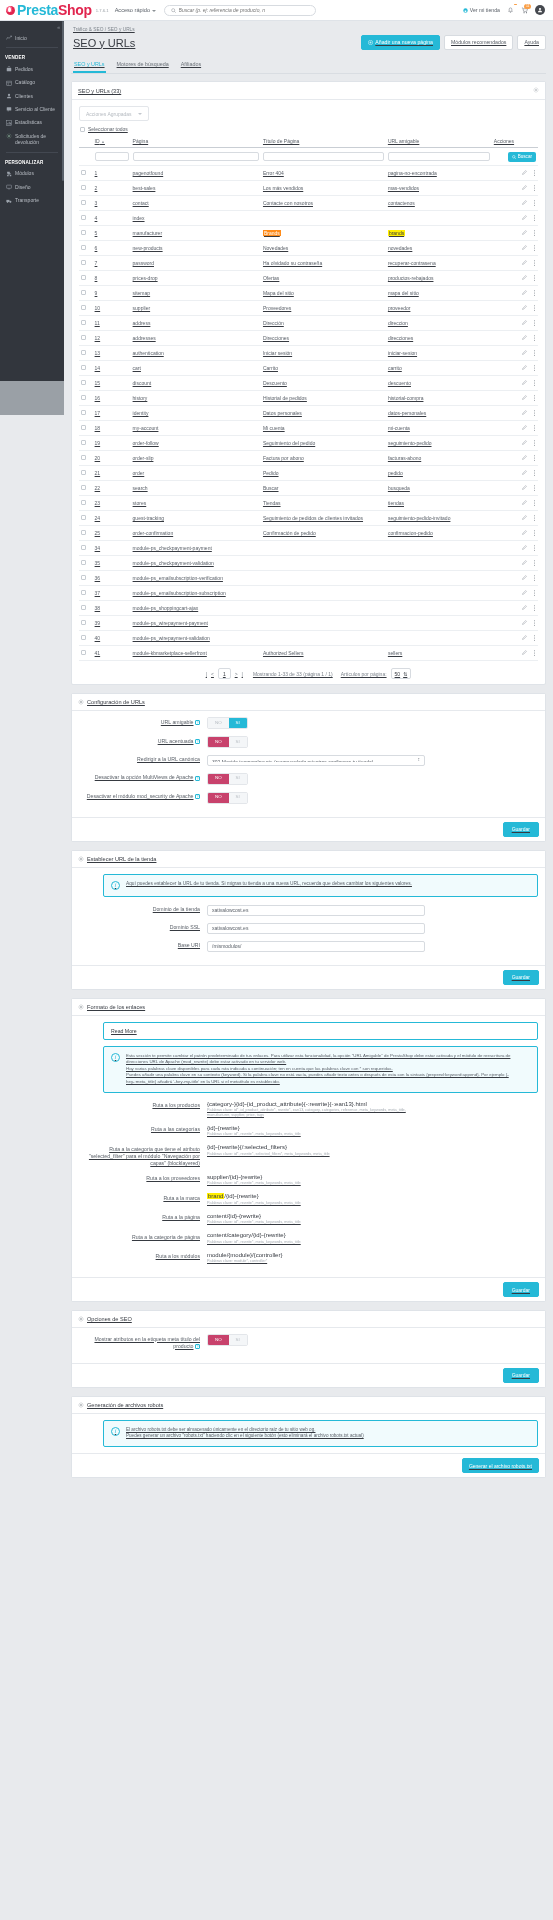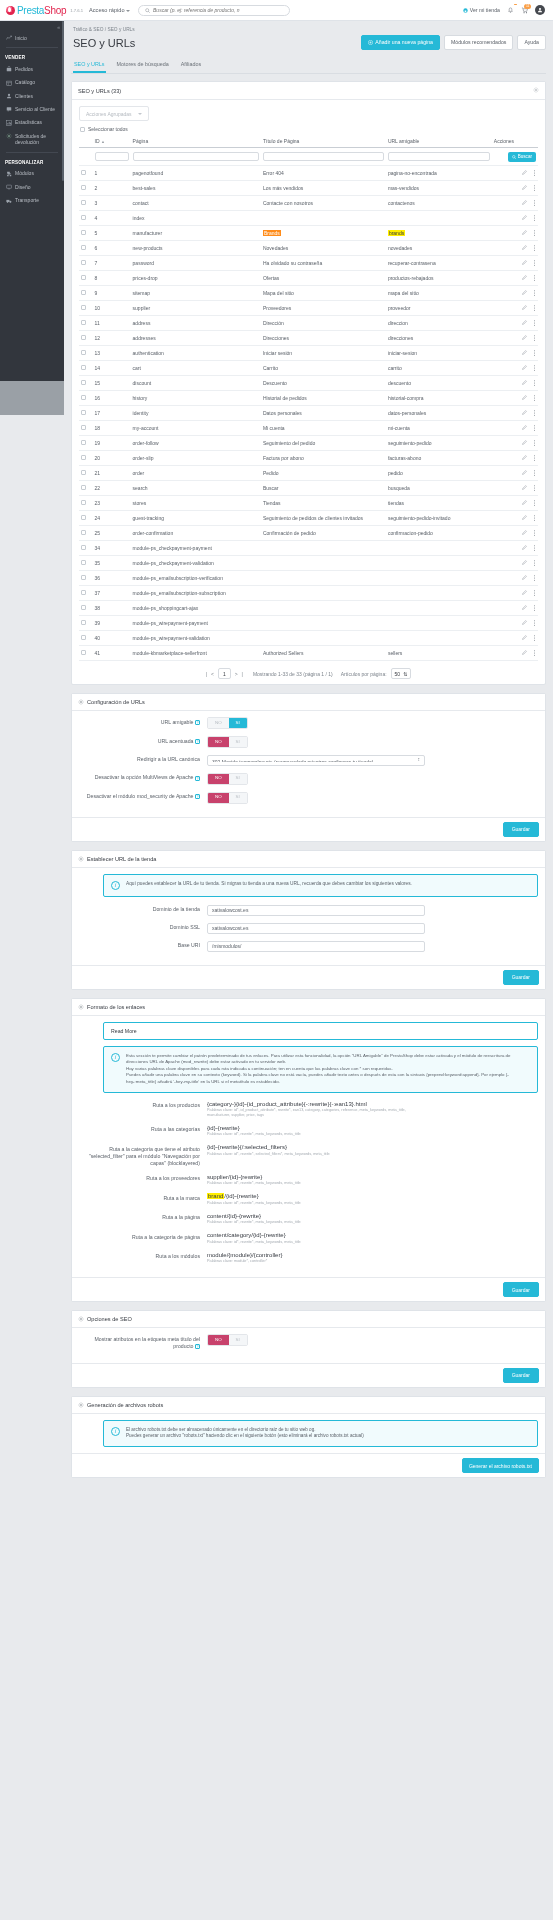--- a/index.html
+++ b/index.html
@@ -21,21 +21,21 @@
   .ps-logo { display: flex; align-items: center; gap: 2px; margin-right: 6px; }
   .ps-logo-mark {
     width: 9px; height: 9px; border-radius: 50%;
     background: radial-gradient(circle at 35% 35%, #f7567c 0 40%, #e1254e 41% 100%);
     position: relative;
   }
   .ps-logo-mark:after {
     content:""; position:absolute; left:2.2px; top:1.2px; width:3px; height:5px;
     background:#fff; border-radius:50% 50% 40% 40%;
   }
-  .ps-logo-text { font-size: 10px; font-weight: 400; letter-spacing: -0.3px; }
+  .ps-logo-text { font-size: 14px; font-weight: 700; letter-spacing: -0.3px; }
   .ps-logo-text .a { color: #25b9d7; }
   .ps-logo-text .b { color: #e1254e; }
   .ps-ver { font-size: 4.2px; color: #9aa0a6; margin-left: 2px; }
   .topnav-item { font-size: 5.6px; color: #5b6169; margin-right: 8px; white-space: nowrap; }
   .caret-dn { display:inline-block; width:0;height:0;border-left:2px solid transparent;border-right:2px solid transparent;border-top:2.4px solid #8c9196; margin-left:1.5px; vertical-align: middle;}
   .topsearch {
     display:flex; align-items:center; gap:3px; border:1px solid #d7dbe0; border-radius:10px;
     height:11px; padding:0 6px; min-width:150px; background:#fff;
   }
   .topsearch input {
@@ -60,21 +60,21 @@
   }
   .sb-collapse { text-align:right; padding:3px 5px 1px 0; color:#8a9099; font-size:5px; letter-spacing:-1px;}
   .sb-item { display:flex; align-items:flex-start; gap:3px; padding:3.5px 5px; color:#b8bdc4; font-size:5px; line-height:1.25;}
   .sb-ico { width:7px; display:flex; justify-content:center; flex:0 0 7px; color:#9aa1aa; padding-top:0.4px;}
   .sb-sep { height:1px; background:#434851; margin:3px 6px; }
   .sb-title { color:#fff; font-size:4.6px; font-weight:700; letter-spacing:0.2px; padding:4px 5px 2px;}
   .sb-scrollbar { position:absolute; right:0; top:0; width:2px; height:160px; background:#596069; border-radius:1px;}
   .sb-greyblock { position:absolute; left:0; top:381px; width:64px; height:34px; background:#9aa0a6; z-index:19;}
 
   
-  .content { margin-left:64px; padding:4px 7px 10px 7px; }
+  .content { margin-left:64px; padding:4px 7px 10px 7px;text-decoration:underline; }
   .crumb { font-size:4.8px; color:#7d848c; padding:2px 0 3px 2px;}
   .pagehead { display:flex; align-items:center; padding:0 0 7px 2px; }
   .pagetitle { font-size:11px; font-weight:400; color:#363a41; }
   .btns { margin-left:auto; display:flex; gap:4px; align-items:center;}
   .btn {
     font-size:5.2px; padding:4px 6px; border-radius:2px; border:1px solid #d7dbe0;
     background:#fff; color:#5b6169; white-space:nowrap; line-height:1;
   }
   .btn-primary { background:#25b9d7; border-color:#25b9d7; color:#fff; display:flex; align-items:center; gap:2.5px; }
   .tabs { display:flex; gap:10px; border-bottom:1px solid #d9dde2; padding:0 2px; margin-bottom:7px;}

